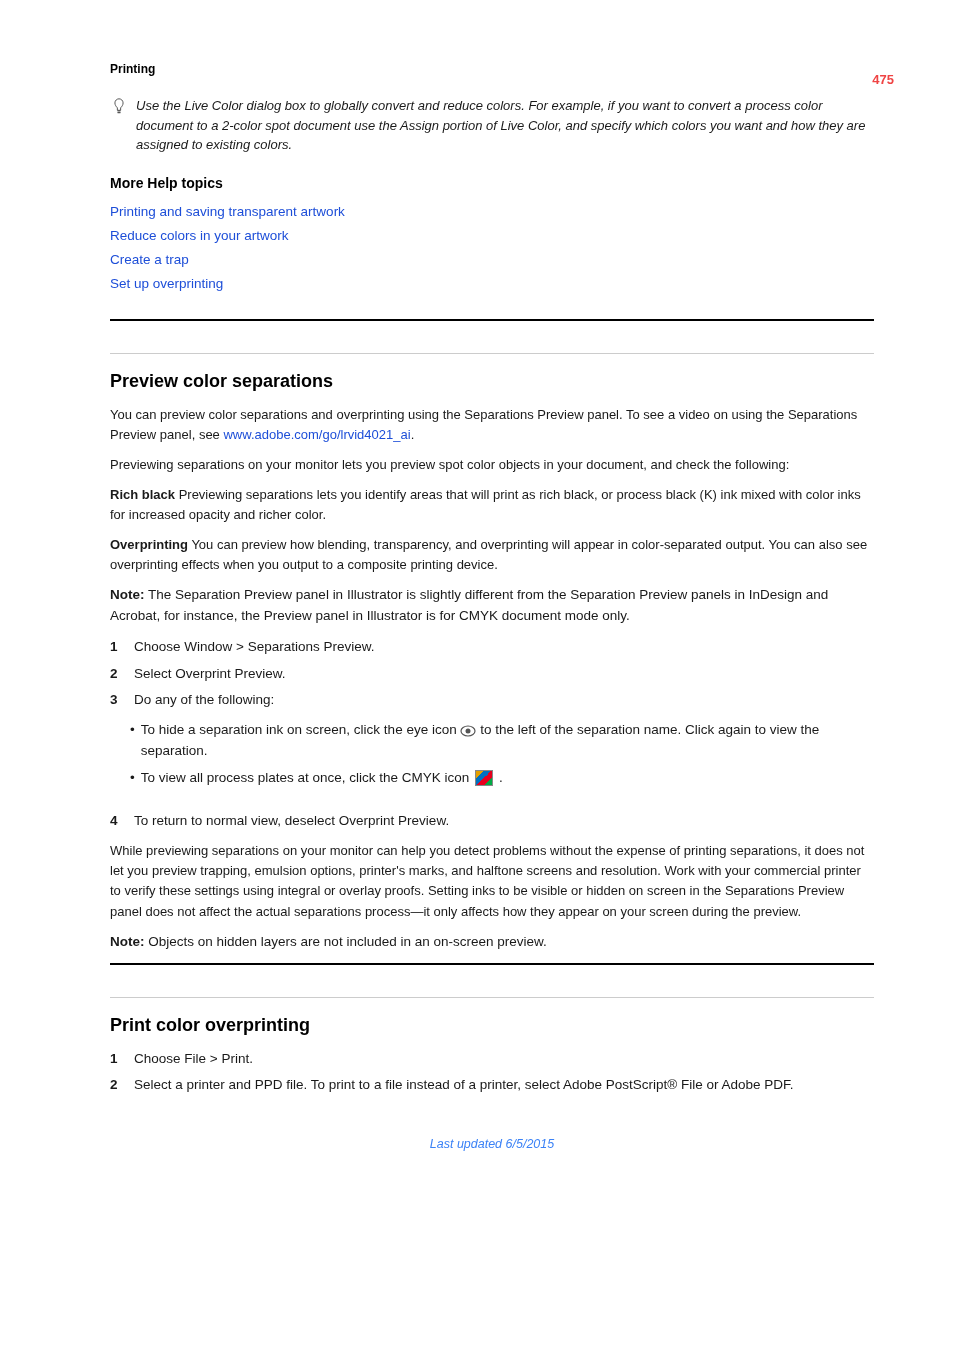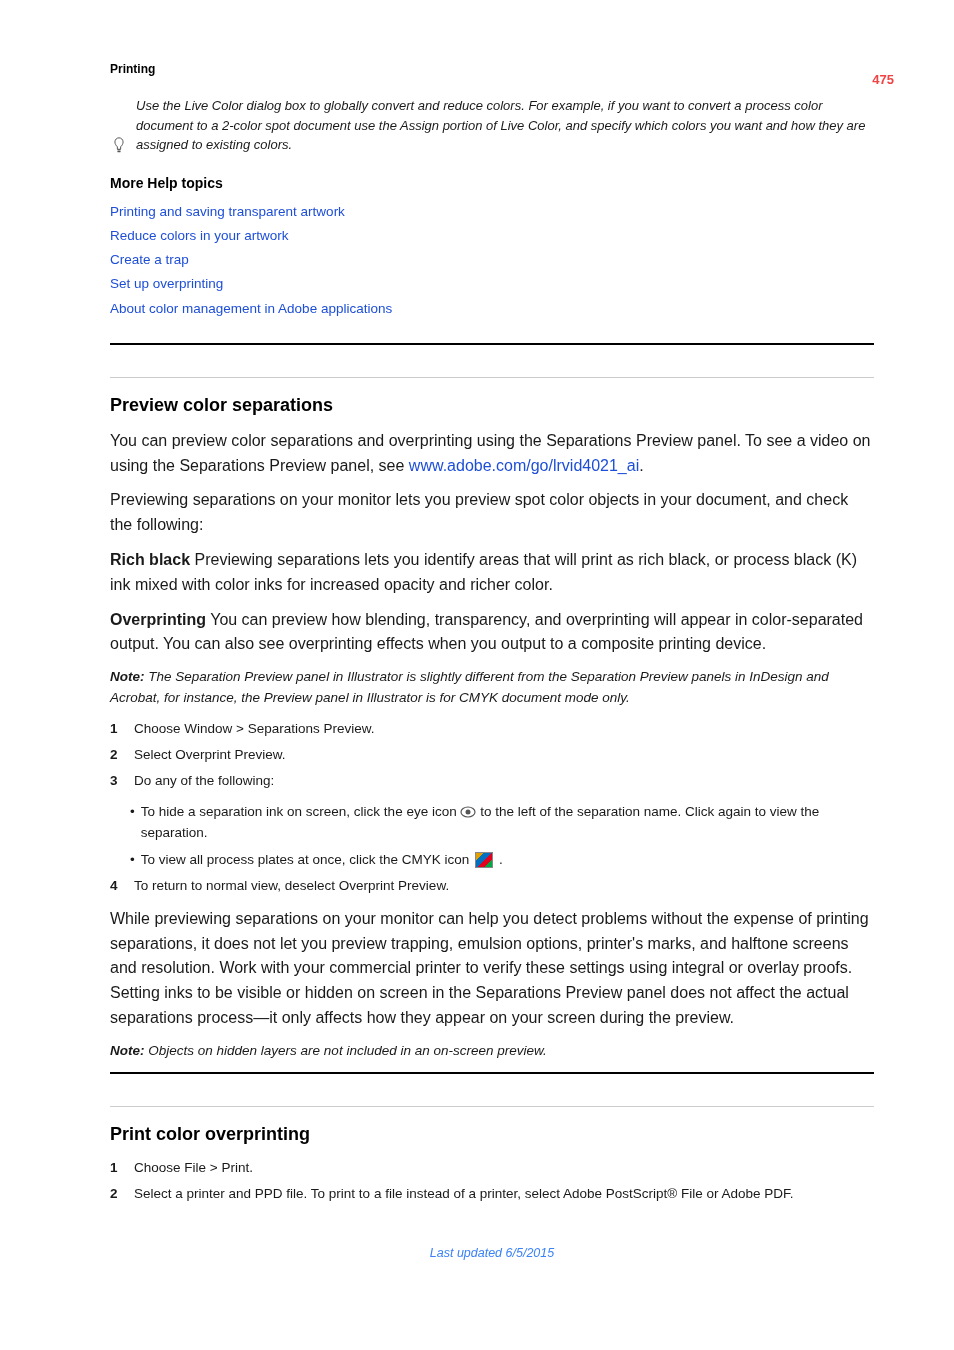--- a/index.html
+++ b/index.html
@@ -27,21 +27,21 @@
       margin-top: 8px;
     }
     .section-label {
       font-size: 12px;
       font-weight: bold;
       color: #000000;
       margin-bottom: 18px;
     }
     .tip-block {
       display: flex;
-      align-items: flex-end;
+      align-items: flex-start;
       margin-bottom: 18px;
       gap: 8px;
     }
     .tip-icon {
       width: 18px;
       height: 18px;
       flex-shrink: 0;
       margin-top: 2px;
     }
     .tip-text {
@@ -71,51 +71,50 @@
     .section-heading {
       font-size: 18px;
       font-weight: bold;
       color: #000;
       margin-top: 32px;
       margin-bottom: 10px;
       border-top: 1px solid #ccc;
       padding-top: 14px;
     }
     .body-text {
-      font-size: 16px;
+      font-size: 13px;
       color: #1a1a1a;
       margin-bottom: 10px;
       line-height: 1.55;
     }
     .bold-term {
       font-weight: bold;
     }
     .italic-note {
-      font-style: italic;
       font-size: 13.5px;
       margin-bottom: 10px;
       line-height: 1.55;
     }
     .ordered-list {
       list-style: none;
       margin-bottom: 10px;
     }
     .ordered-list > li {
       margin-bottom: 6px;
       display: flex;
       gap: 8px;
     }
     .ordered-list > li .num {
       font-weight: bold;
       min-width: 16px;
     }
     .bullet-list {
       list-style: none;
       margin-left: 20px;
-      margin-bottom: 6px;
+      margin-bottom: 22px;
     }
     .bullet-list li {
       display: flex;
       gap: 6px;
       margin-bottom: 6px;
       line-height: 1.55;
     }
     .bullet-list li::before {
       content: "•";
       flex-shrink: 0;
@@ -150,21 +149,20 @@
     <p class="tip-text">Use the Live Color dialog box to globally convert and reduce colors. For example, if you want to convert a process color document to a 2-color spot document use the Assign portion of Live Color, and specify which colors you want and how they are assigned to existing colors.</p>
   </div>
 
   <div>
     <div class="more-help-title">More Help topics</div>
     <ul class="link-list">
       <li><a href="#">Printing and saving transparent artwork</a></li>
       <li><a href="#">Reduce colors in your artwork</a></li>
       <li><a href="#">Create a trap</a></li>
       <li><a href="#">Set up overprinting</a></li>
-      <li><a href="#">About color management in Adobe applications</a></li>
     </ul>
   </div>
 
   <div>
     <div class="divider-top"></div>
     <h2 class="section-heading">Preview color separations</h2>
 
     <p class="body-text">
       <span>You can preview color separations and overprinting using the Separations Preview panel. To see a video on using the Separations Preview panel, see </span><a href="#">www.adobe.com/go/lrvid4021_ai</a><span>.</span>
     </p>

